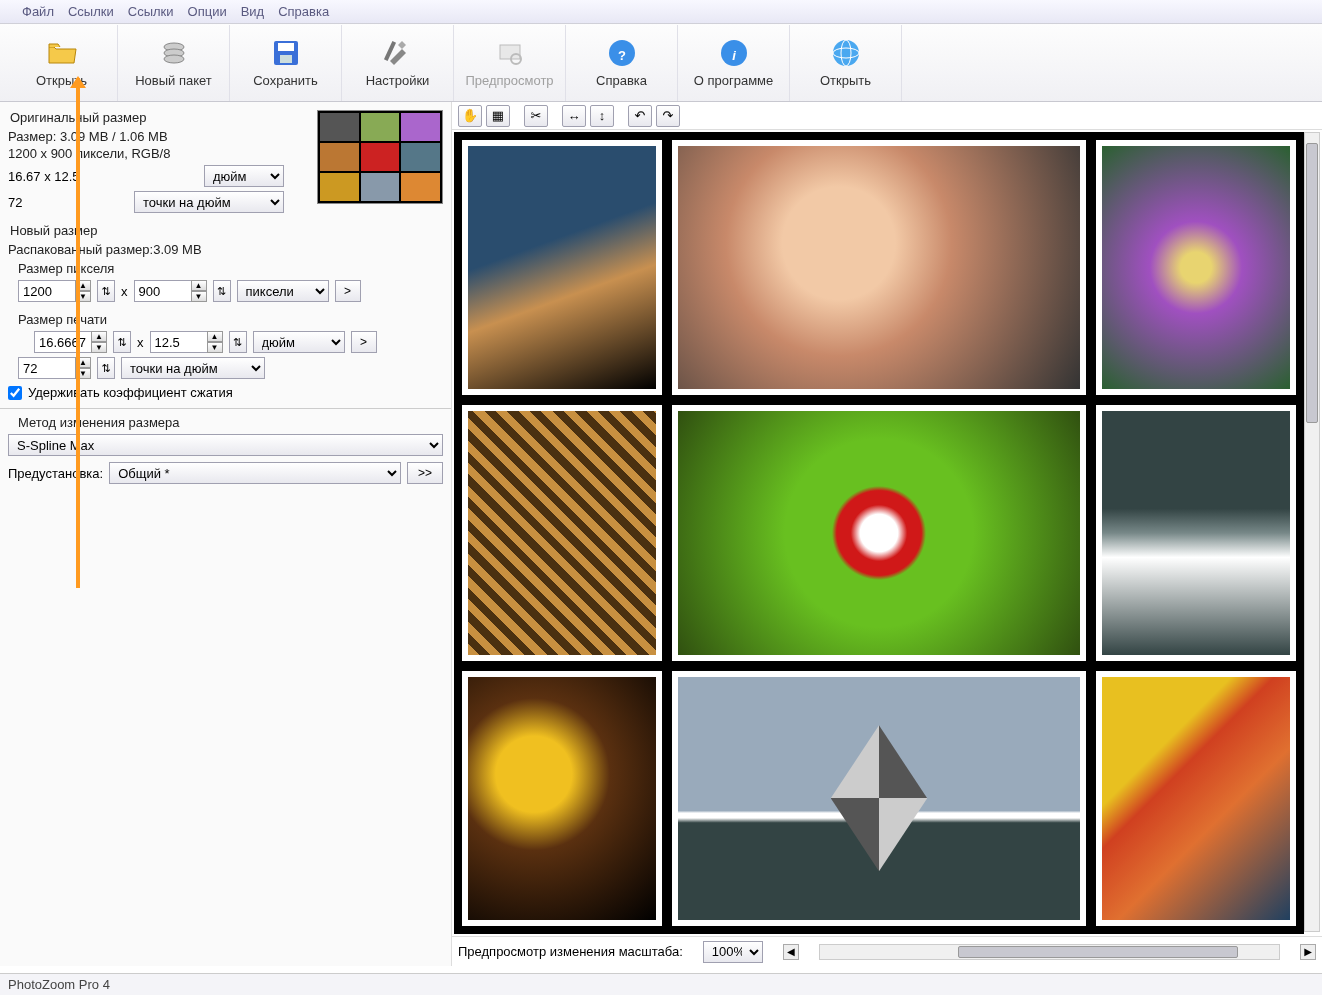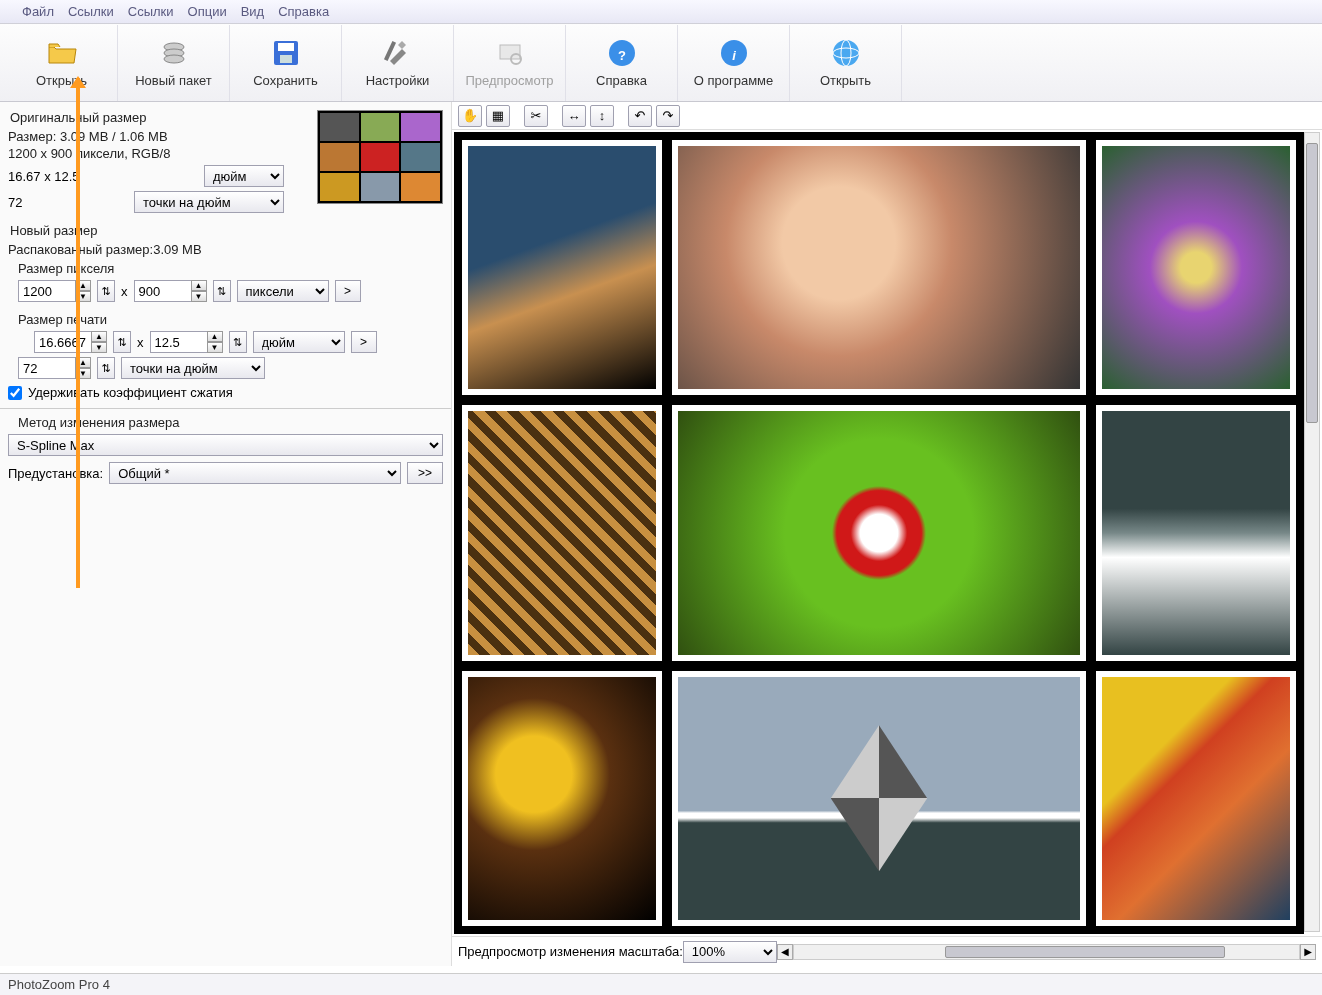--- a/index.html
+++ b/index.html
@@ -59,21 +59,21 @@
 .p3 { background: radial-gradient(circle at 50% 50%,#e8d470 10%,#a050c0 30%,#2a6030 100%); grid-row: 1/2; }
 .p4 { background: repeating-linear-gradient(45deg,#c89040 0 8px,#4a3010 8px 16px); grid-row: 2/3; }
 .p5 { background: radial-gradient(circle at 50% 50%,#fff 8%,#d01818 12% 18%,#68c020 20% 40%,#305010 100%); grid-row: 2/3; }
 .p6 { background: linear-gradient(180deg,#344 40%,#788 50%,#fff 60%,#344 100%); grid-row: 2/3; }
 .p7 { background: radial-gradient(circle at 35% 40%,#f0c020 20%,#5a3010 40%,#000 100%); grid-row: 3/4; }
 .p8 { background: linear-gradient(180deg,#9ab 55%,#fff 56% 58%,#344 60% 100%); grid-row: 3/4; position: relative; }
 .p8::after { content:""; position:absolute; left:38%; top:20%; width:24%; height:60%; background:conic-gradient(#555 0 25%,#ccc 0 50%,#555 0 75%,#ccc 0); clip-path: polygon(50% 0,100% 50%,50% 100%,0 50%); }
 .p9 { background: linear-gradient(135deg,#e8c020 30%,#d04020 40%,#e07030 60%,#204060 100%); grid-row: 3/4; }
 
 
-.bottom-bar { height: 30px; display: flex; align-items: center; padding: 10px 6px; gap: 0; border-top: 1px solid #ddd; }
+.bottom-bar { height: 30px; display: flex; align-items: center; padding: 10px 6px; gap: 20px; border-top: 1px solid #ddd; }
 .hscroll { flex: 1; height: 16px; background: #f0f0f0; border: 1px solid #ccc; position: relative; }
 .hscroll-thumb { position: absolute; top: 1px; bottom: 1px; left: 30%; width: 280px; background: #c8c8d0; border: 1px solid #999; border-radius: 2px; }
 .scroll-arrow { width: 16px; height: 16px; border: 1px solid #aaa; background: #eee; font-size: 10px; display: flex; align-items: center; justify-content: center; cursor: pointer; }
 
 
 .statusbar { position: absolute; bottom: 0; left: 0; right: 0; height: 22px; background: #f4f4f8; border-top: 1px solid #ccc; display: flex; align-items: center; padding: 0 8px; color: #444; }
 
 
 svg { display: block; }
 </style>
@@ -303,21 +303,21 @@
         <div class="photo p8"></div>
         <div class="photo p9"></div>
       </div>
     </div>
     <div class="vscroll">
         <div class="vscroll-thumb"></div>
       </div>
 
     <div class="bottom-bar">
       <span>Предпросмотр изменения масштаба:</span>
-      <select style="width:94px"><option>100%</option></select>
+      <select style="width:60px"><option>100%</option></select>
       <div class="scroll-arrow">◀</div>
       <div class="hscroll">
           <div class="hscroll-thumb"></div>
         </div>
       <div class="scroll-arrow">▶</div>
     </div>
   </div>
 </div>
 
 <div class="statusbar">

